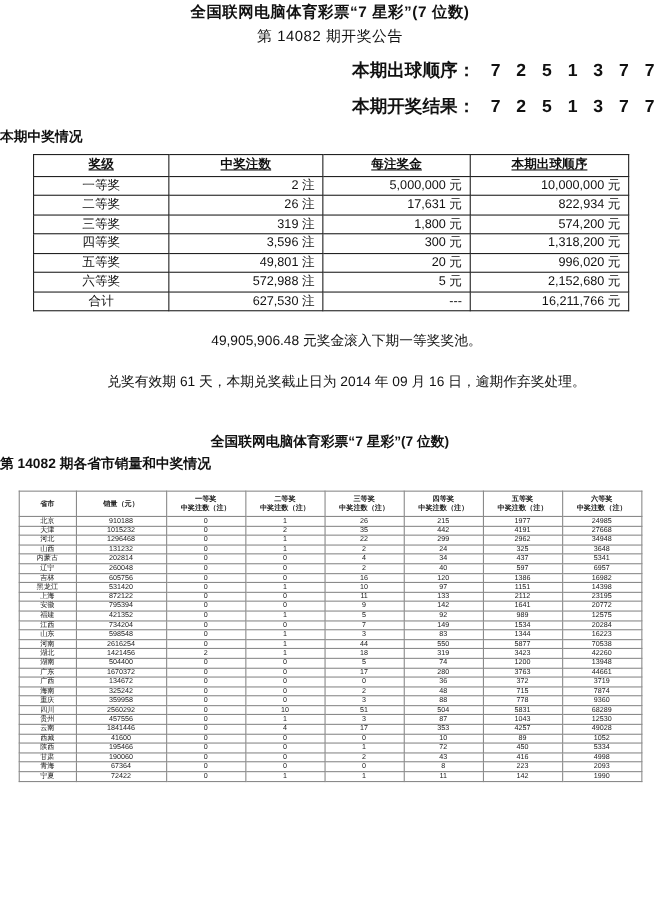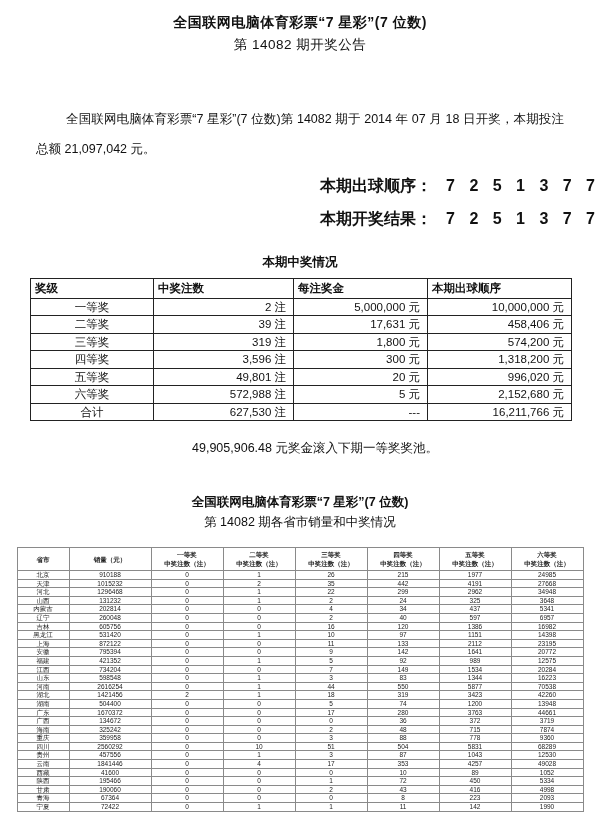--- a/index.html
+++ b/index.html
@@ -2,51 +2,50 @@
 <html><head>
 <meta charset="utf-8">
 <style>
   html,body{margin:0;padding:0;background:#fff;}
   body{
     width:600px;height:840px;position:relative;overflow:hidden;
     font-family:"Liberation Sans","DejaVu Sans",sans-serif;
     color:#111;
     -webkit-font-smoothing:antialiased;
   }
-  .page{padding-top:14px;}
+  .page{padding-top:2px;}
   .t1{font-size:14px;font-weight:bold;text-align:center;margin:0;letter-spacing:.5px;}
   .t2{font-size:13.5px;font-weight:normal;text-align:center;margin:4px 0 0;letter-spacing:.5px;}
   .intro{margin:50px 36px 0;font-size:12.5px;line-height:30px;text-indent:30px;text-align:justify;}
   .drawline{margin:12px 0 0 86px;font-size:16px;font-weight:bold;text-align:right;}
   .drawline .digits{margin-left:14px;letter-spacing:5px;}
-  .tbl1-title{margin:24px 0 0;text-align:center;font-size:12.5px;font-weight:bold;}
+  .tbl1-title{margin:8px 0 0;text-align:left;font-size:12.5px;font-weight:bold;}
   table{border-collapse:collapse;}
   .tbl1{margin:7px 0 0 30px;width:541px;table-layout:fixed;font-size:11.5px;}
   .tbl1 th,.tbl1 td{border:1px solid #222;padding:1px 7px;height:14.5px;line-height:14px;}
-  .tbl1 th{font-weight:bold;text-align:left;padding:2px 4px;}
+  .tbl1 th{font-weight:bold;text-align:center;padding:2px 4px;text-decoration:underline;}
   .tbl1 td:nth-child(1){text-align:center;}
   .tbl1 td:nth-child(2),.tbl1 td:nth-child(3),.tbl1 td:nth-child(4){text-align:right;}
   .para{margin:17px 36px 0;font-size:12.5px;line-height:20px;text-indent:30px;text-align:center;}
   .sec2{margin-top:36px;}
   .t3{font-size:12.5px;font-weight:bold;text-align:center;margin:0;}
-  .t4{font-size:12.5px;font-weight:normal;text-align:center;margin:3px 0 16px;}
+  .t4{font-size:12.5px;font-weight:bold;text-align:left;margin:3px 0 16px;}
   .tbl2{margin:16px auto 0;width:566px;table-layout:fixed;font-size:6.5px;color:#222;}
   .tbl2 th,.tbl2 td{border:1px solid #8a8a8a;padding:0;line-height:7.6px;height:7.6px;text-align:center;}
   .tbl2 th{font-weight:bold;height:auto;line-height:9px;padding:2px 0;}
   .tbl2 th div{line-height:9px;}
 </style>
 </head>
 <body>
 
 <div class="page">
 
   <h1 class="t1">全国联网电脑体育彩票“7 星彩”(7 位数)</h1>
   <h2 class="t2">第 14082 期开奖公告</h2>
 
-  <p class="intro">全国联网电脑体育彩票“7 星彩”(7 位数)第 14082 期于 2014 年 07 月 18 日开奖，本期投注总额 21,097,042 元。</p>
 
   <div class="drawline">
     <span>本期出球顺序：</span><span class="digits">7 2 5 1 3 7 7</span>
   </div>
   <div class="drawline">
     <span>本期开奖结果：</span><span class="digits">7 2 5 1 3 7 7</span>
   </div>
 
   <div class="tbl1-title">本期中奖情况</div>
 
@@ -67,23 +66,23 @@
     </thead>
     <tbody>
         <tr>
           <td>一等奖</td>
           <td>2 注</td>
           <td>5,000,000 元</td>
           <td>10,000,000 元</td>
         </tr>
         <tr>
           <td>二等奖</td>
-          <td>39 注</td>
+          <td>26 注</td>
           <td>17,631 元</td>
-          <td>458,406 元</td>
+          <td>822,934 元</td>
         </tr>
         <tr>
           <td>三等奖</td>
           <td>319 注</td>
           <td>1,800 元</td>
           <td>574,200 元</td>
         </tr>
         <tr>
           <td>四等奖</td>
           <td>3,596 注</td>
@@ -105,20 +104,21 @@
         <tr>
           <td>合计</td>
           <td>627,530 注</td>
           <td>---</td>
           <td>16,211,766 元</td>
         </tr>
       </tbody>
   </table>
 
   <p class="para">49,905,906.48 元奖金滚入下期一等奖奖池。</p>
+  <p class="para">兑奖有效期 61 天，本期兑奖截止日为 2014 年 09 月 16 日，逾期作弃奖处理。</p>
 
   <div class="sec2">
     <h3 class="t3">全国联网电脑体育彩票“7 星彩”(7 位数)</h3>
     <h3 class="t4">第 14082 期各省市销量和中奖情况</h3>
 
     <table class="tbl2">
       <colgroup>
         <col style="width:52px">
           <col style="width:82px">
         <col style="width:72px">

